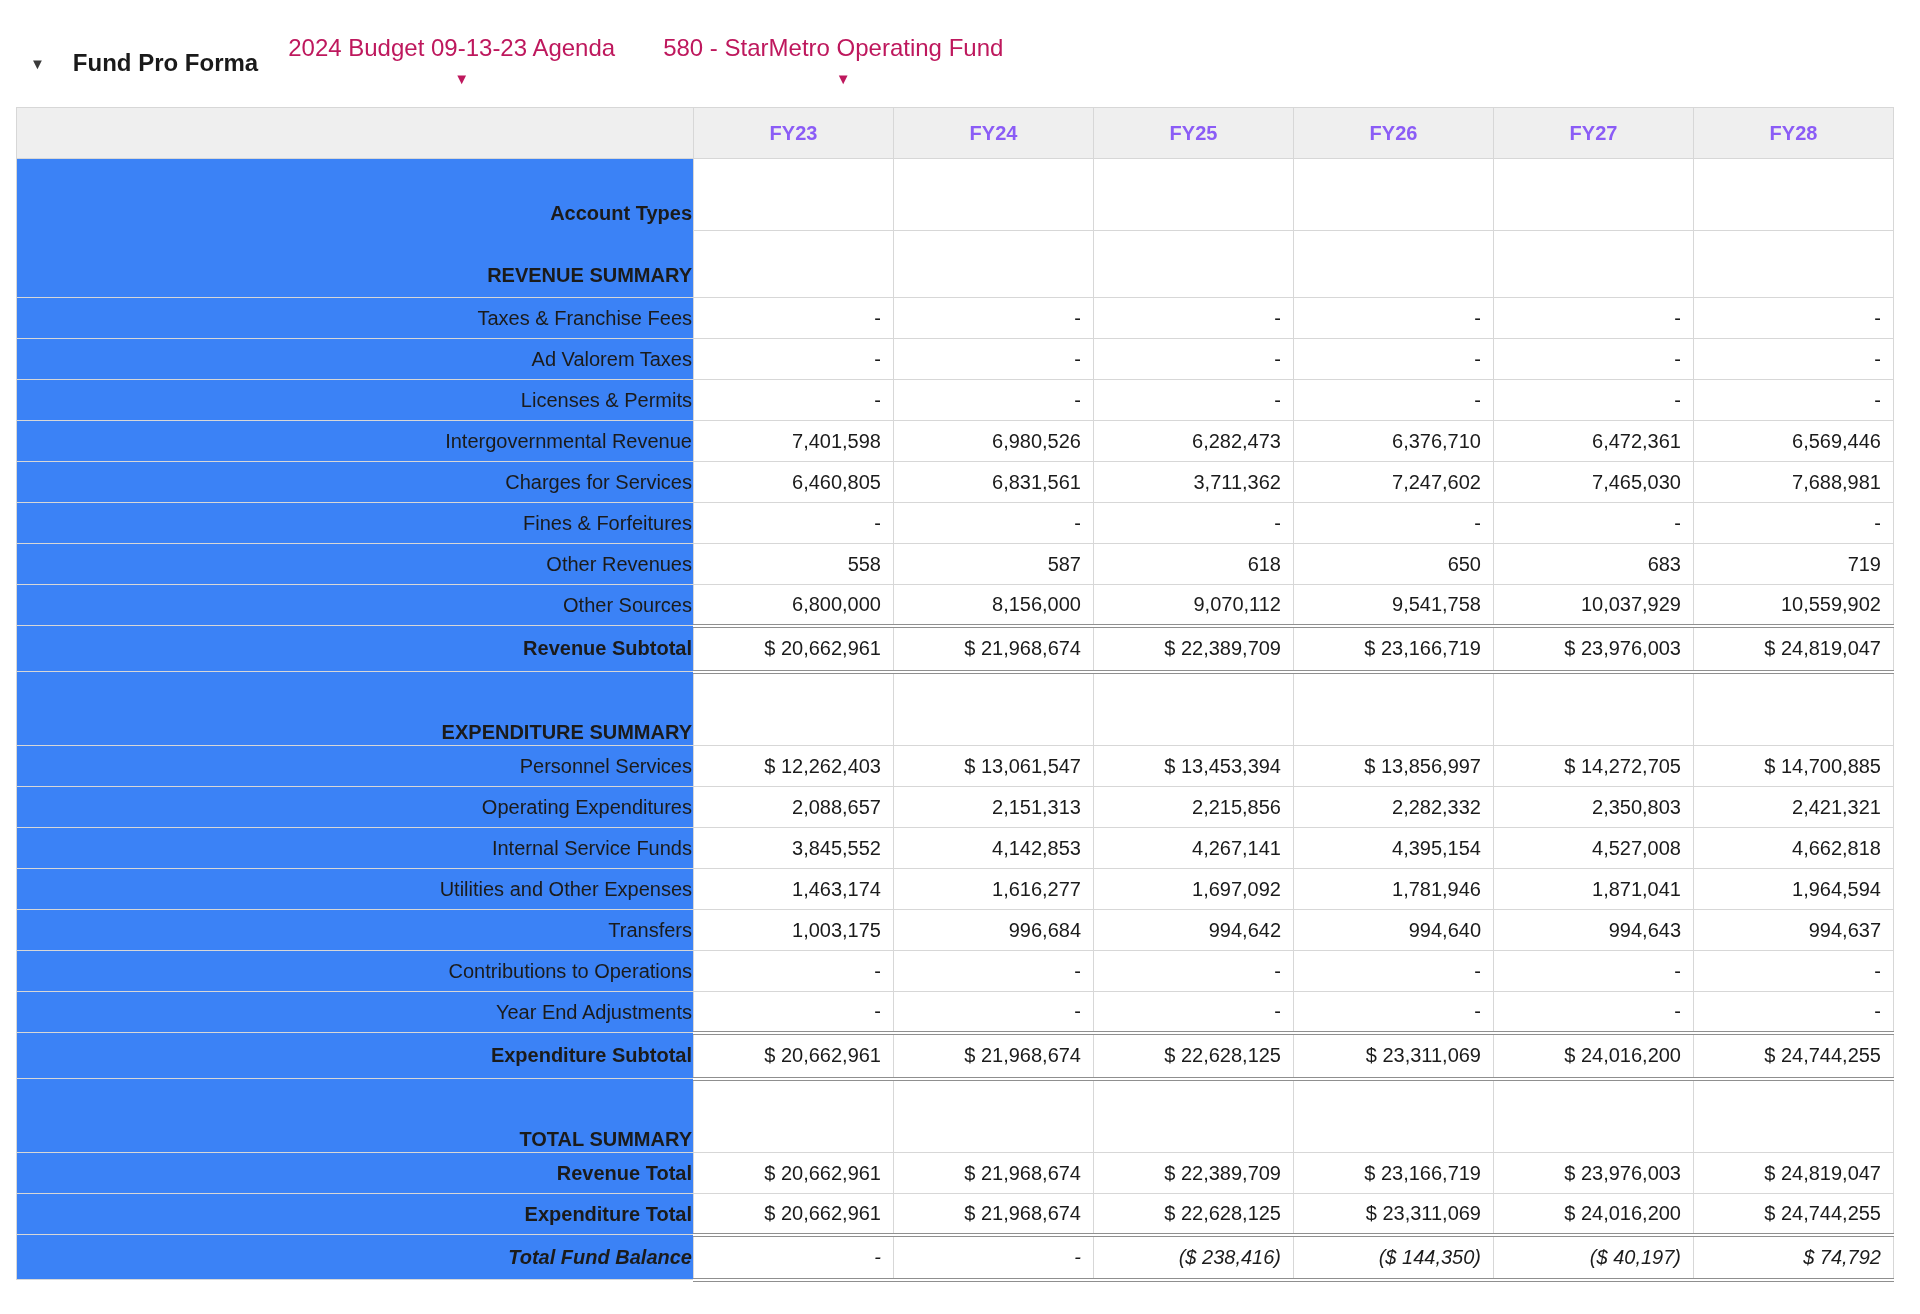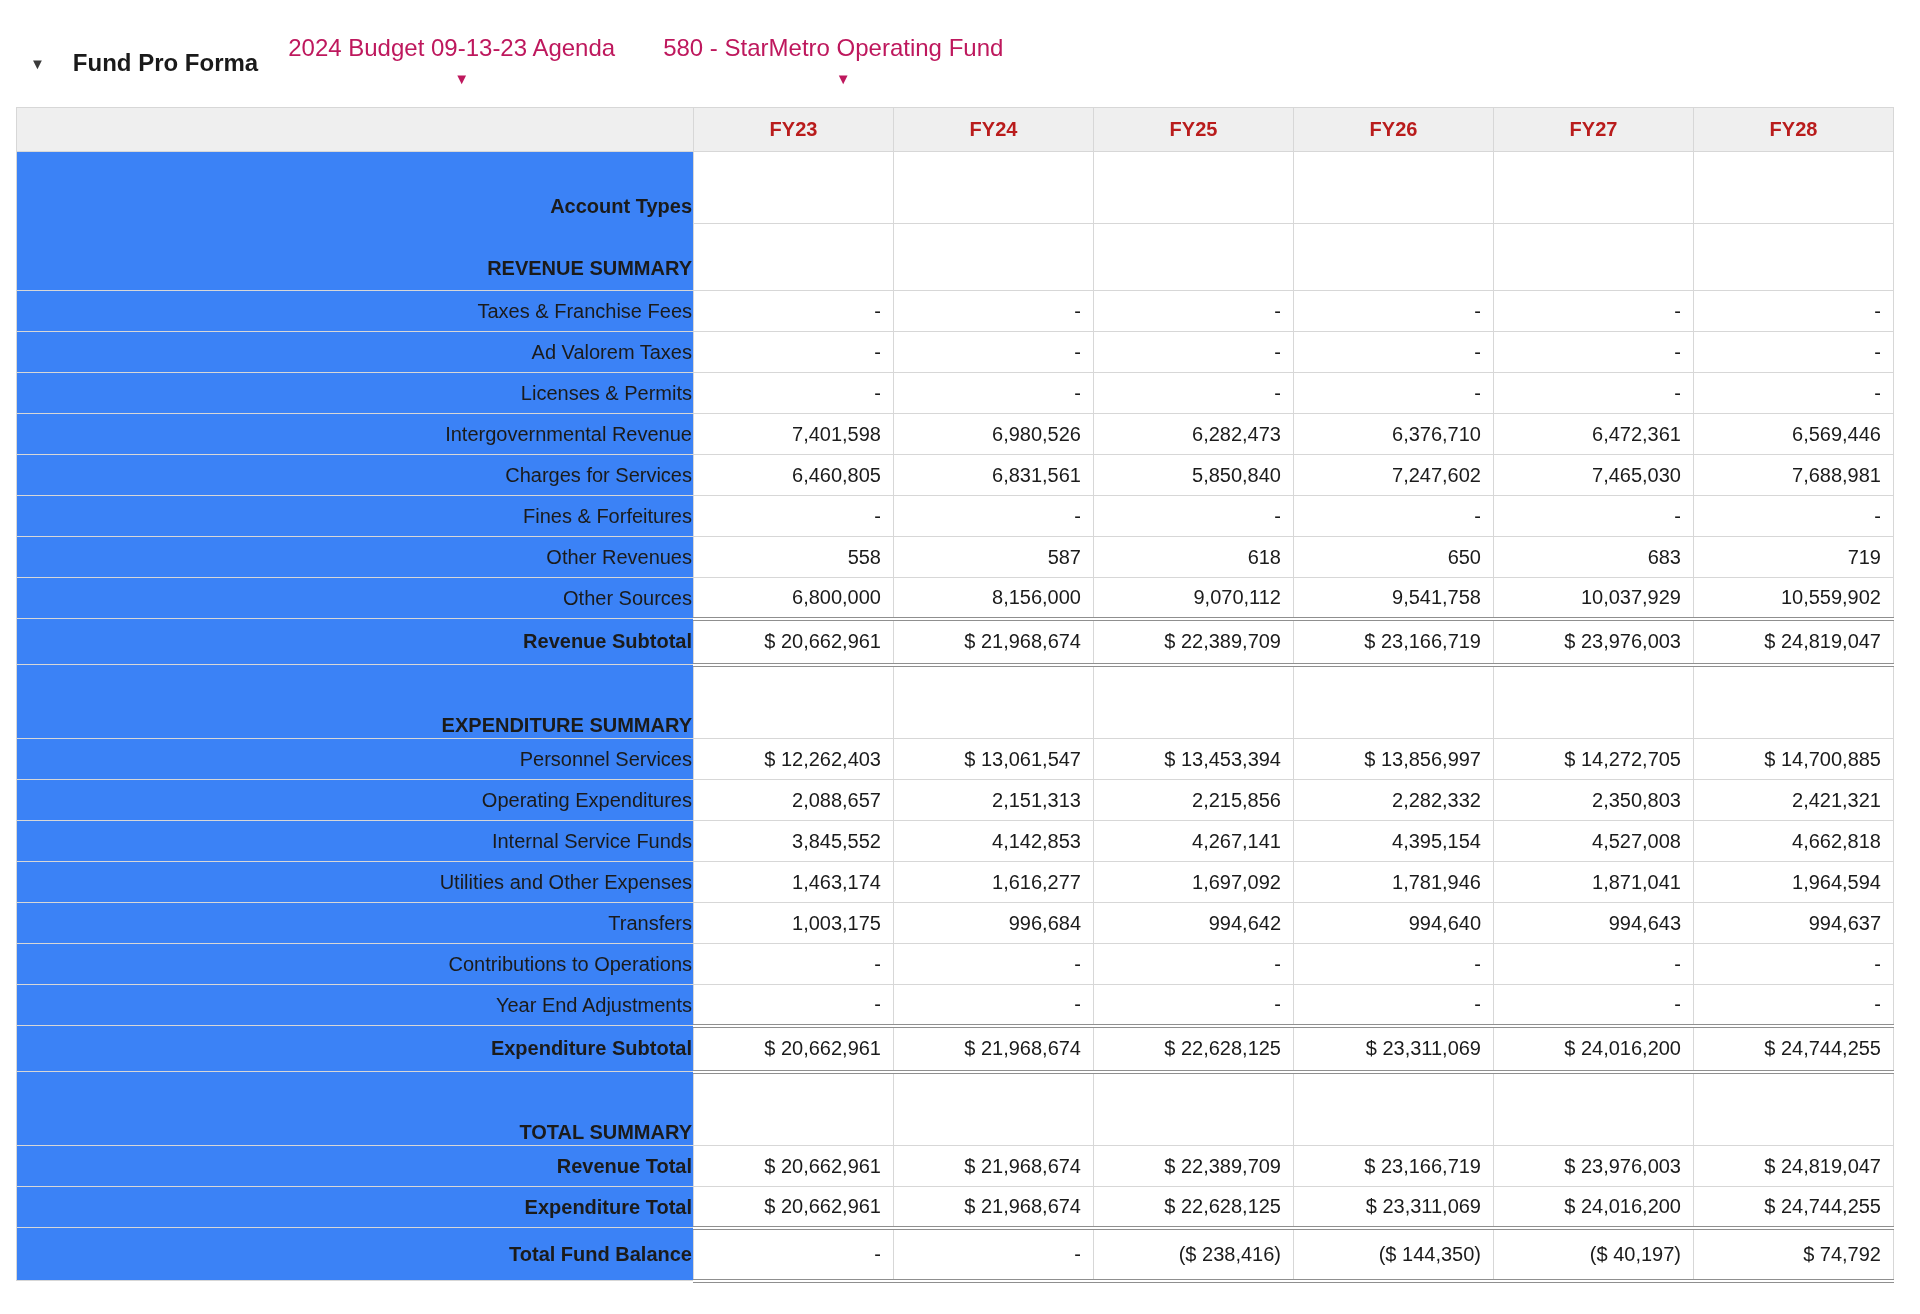--- a/index.html
+++ b/index.html
@@ -55,25 +55,25 @@
     width: 1877px;
   }
   th, td {
     border: 1px solid #d7d7d7;
     font-size: 20px;
     box-sizing: border-box;
     overflow: hidden;
     white-space: nowrap;
   }
   thead th {
-    height: 44px;
+    height: 51px;
     background: #efefef;
     font-weight: bold;
     text-align: center;
-    color: #b91c1c;
+    color: #8b5cf6;
   }
   td.lbl {
     background: #3b82f6;
     text-align: right;
     padding-left: 14px;
   }
   td.val {
     background: #ffffff;
     text-align: right;
     padding-right: 12px;
@@ -101,21 +101,21 @@
     border-bottom: 4px double #8f8f8f;
   }
   tr.r-gap td { height: 74px; }
   tr.r-gap td.lbl {
     font-weight: bold;
     vertical-align: bottom;
     padding-bottom: 1px;
   }
   tr.r-total td { height: 41px; }
   tr.r-total td.lbl { font-weight: bold; padding-left: 42px; }
-  tr.r-balance td { height: 53px; }
+  tr.r-balance td { height: 45px; font-style: italic; }
   tr.r-balance td.lbl { font-weight: bold; }
   tr.r-balance td.val {
     border-top: 4px double #8f8f8f;
     border-bottom: 4px double #8f8f8f;
   }
 </style>
 </head>
 <body>
 
 <div class="topbar">
@@ -205,21 +205,21 @@
           <td class="val">6,980,526</td>
           <td class="val">6,282,473</td>
           <td class="val">6,376,710</td>
           <td class="val">6,472,361</td>
           <td class="val">6,569,446</td>
         </tr>
         <tr class="r-item">
           <td class="lbl">Charges for Services</td>
           <td class="val">6,460,805</td>
           <td class="val">6,831,561</td>
-          <td class="val">5,850,840</td>
+          <td class="val">3,711,362</td>
           <td class="val">7,247,602</td>
           <td class="val">7,465,030</td>
           <td class="val">7,688,981</td>
         </tr>
         <tr class="r-item">
           <td class="lbl">Fines &amp; Forfeitures</td>
           <td class="val">-</td>
           <td class="val">-</td>
           <td class="val">-</td>
           <td class="val">-</td>

